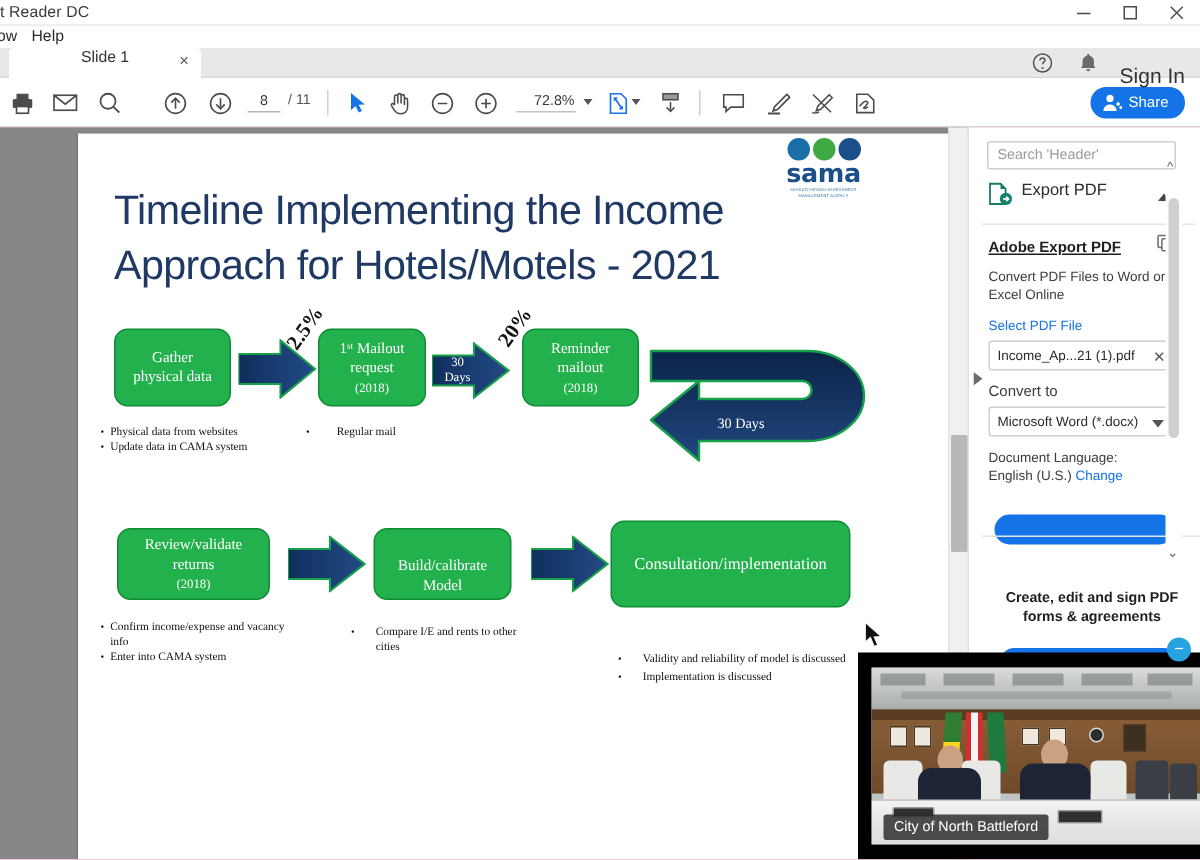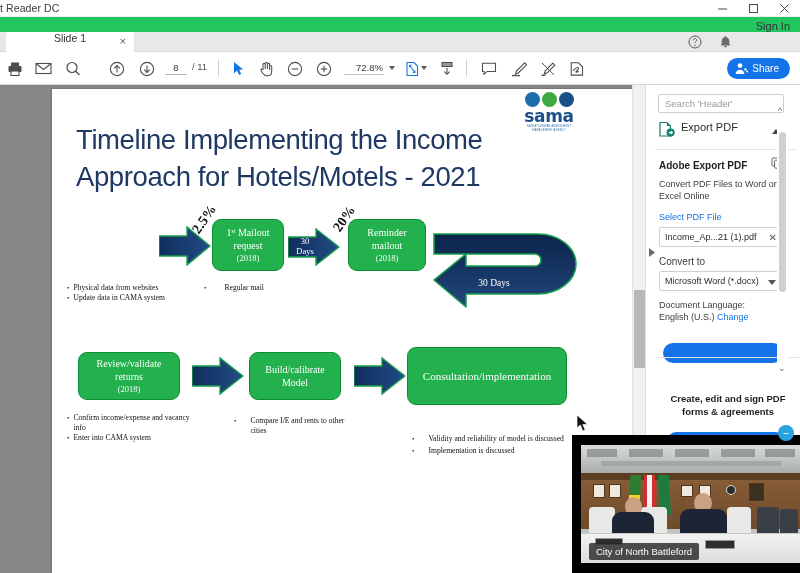--- a/index.html
+++ b/index.html
@@ -5,21 +5,21 @@
   * { box-sizing: border-box; margin: 0; padding: 0; }
   html, body {
     width: 800px; height: 573px;
     overflow: hidden;
     font-family: "Liberation Sans", sans-serif;
     background: #ffffff;
   }
   #app {
     position: relative;
     width: 800px; height: 573px;
-    background: #22c55e;
+    background: #ec4899;
     overflow: hidden;
   }
 
   
   .titlebar {
     position: absolute; left: 0; top: 0; width: 800px; height: 17px;
     background: #ffffff;
     border-bottom: 1px solid #f0f0f0;
   }
   .titlebar-text {
@@ -96,22 +96,22 @@
     border-left: 3px solid transparent; border-right: 3px solid transparent;
     border-top: 4px solid #555;
   }
   .share-btn {
     position: absolute; right: 10px; top: 6px; height: 21px; padding: 0 11px 0 8px;
     background: #1473e6; border-radius: 11px;
     display: flex; align-items: center; gap: 4px;
     color: #fff; font-size: 10px; cursor: pointer;
   }
   .signin {
-    position: absolute; right: 10px; top: 16px;
-    font-size: 11px; color: #333; line-height: 20px;
+    position: absolute; right: 10px; top: 40px;
+    font-size: 14px; color: #333; line-height: 20px;
   }
   .help-bell {
     position: absolute; top: 33px; width: 18px; height: 18px;
     display: flex; align-items: center; justify-content: center; color: #555;
   }
 
   
   .docarea {
     position: absolute; left: 0; top: 85px; width: 645px; height: 488px;
     background: #878787;
@@ -218,21 +218,21 @@
   .export-head-label { font-size: 11px; color: #2b2b2b; }
   .chev-up {
     position: absolute; right: 4px; top: 8px;
     width: 0; height: 0; border-left: 4px solid transparent;
     border-right: 4px solid transparent; border-bottom: 5px solid #444;
   }
   .panel-div {
     position: absolute; left: 0px; top: 64px; width: 142px; height: 1px; background: #e4e4e4;
   }
   .panel-body { position: absolute; left: 4px; top: 70px; width: 132px; }
-  .pb-title { font-size: 10px; font-weight: bold; color: #1e1e1e; }
+  .pb-title { font-size: 10px; font-weight: bold; color: #1e1e1e; text-decoration: underline; }
   .pb-text { font-size: 9px; color: #3c3c3c; line-height: 12px; margin-top: 5px; }
   .pb-link { font-size: 9px; color: #1473e6; margin-top: 10px; cursor: pointer; }
   .file-sel {
     position: relative; margin-top: 5px; width: 124px; height: 20px;
     border: 1px solid #cfcfcf; border-radius: 2px; background:#fff;
     display: flex; align-items: center; padding: 0 5px;
     font-size: 9px; color: #2b2b2b;
   }
   .file-x { position: absolute; right: 5px; top: 4px; font-size: 10px; color: #555; cursor: pointer; }
   .pb-label { font-size: 10px; color: #3c3c3c; margin-top: 9px; }
@@ -339,20 +339,24 @@
       </div>
       <div class="wincontrol">
         <svg width="11" height="11" viewBox="0 0 11 11">
             <line x1="1.5" y1="1.5" x2="9.5" y2="9.5" stroke="#4a4a4a" stroke-width="1"></line>
             <line x1="9.5" y1="1.5" x2="1.5" y2="9.5" stroke="#4a4a4a" stroke-width="1"></line>
           </svg>
       </div>
     </div>
   </div>
 
+  <div class="menubar">
+    <div class="menuitem menu-window">ow</div>
+    <div class="menuitem menu-help">Help</div>
+  </div>
 
   <div class="tabstrip">
     <div class="tab">
       <span class="tab-label">Slide 1</span>
       <span class="tab-close">×</span>
     </div>
   </div>
 
   <div class="toolbar">
 
@@ -501,20 +505,26 @@
           <div class="sama-dot" style="background:#3faa43"></div>
           <div class="sama-dot" style="background:#1b4f8a"></div>
         </div>
         <div class="sama-word">sama</div>
         <div class="sama-sub">SASKATCHEWAN ASSESSMENT</div>
         <div class="sama-sub">MANAGEMENT AGENCY</div>
       </div>
 
       <div class="slide-title">Timeline Implementing the Income Approach for Hotels/Motels - 2021</div>
 
+      <div class="gbox" style="left:24px; top:130px; width:78px; height:52px;">
+        <div>
+          <span>Gather</span><br>
+          <span>physical data</span>
+        </div>
+      </div>
 
       <svg class="arrow-right" style="left:107px; top:137px;" width="52" height="40" viewBox="0 0 52 40">
         <defs>
             <linearGradient id="ag1" x1="0" y1="0" x2="1" y2="0">
           <stop offset="0" stop-color="#0f2e5c"></stop>
               <stop offset="1" stop-color="#234b86"></stop>
         </linearGradient>
           </defs>
         <polygon points="0,10 28,10 28,1 51,20 28,39 28,30 0,30" fill="url(#ag1)" stroke="#17a04a" stroke-width="1.4"></polygon>
       </svg>
@@ -584,21 +594,21 @@
           <span>Review/validate</span><br>
           <span>returns</span>
           <span class="yr">(2018)</span>
         </div>
       </div>
 
       <svg class="arrow-right" style="left:140px; top:268px;" width="52" height="38" viewBox="0 0 52 38">
         <polygon points="0,9 28,9 28,1 51,19 28,37 28,29 0,29" fill="url(#ag2)" stroke="#17a04a" stroke-width="1.4"></polygon>
       </svg>
 
-      <div class="gbox" style="left:197px; top:263px; width:92px; height:48px;">
+      <div class="gbox" style="left:197px; top:263px; width:92px; height:48px;align-items:flex-end;">
         <div>
           <span>Build/calibrate</span><br>
           <span>Model</span>
         </div>
       </div>
 
       <svg class="arrow-right" style="left:302px; top:268px;" width="52" height="38" viewBox="0 0 52 38">
         <polygon points="0,9 28,9 28,1 51,19 28,37 28,29 0,29" fill="url(#ag2)" stroke="#17a04a" stroke-width="1.4"></polygon>
       </svg>
 

